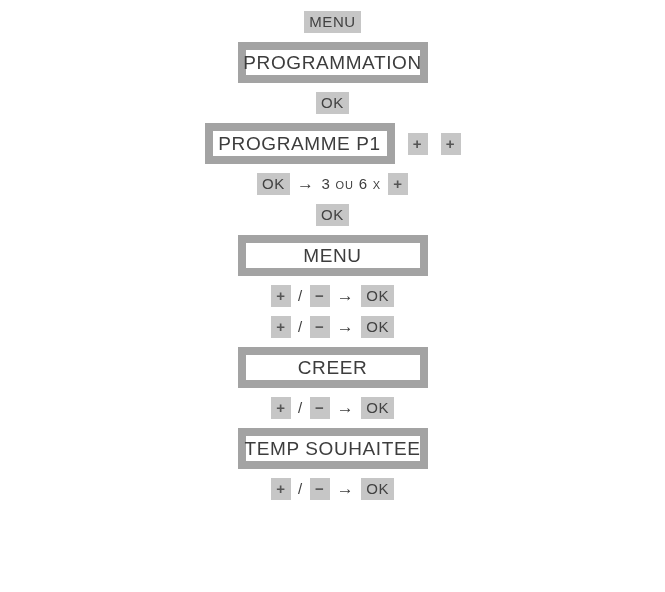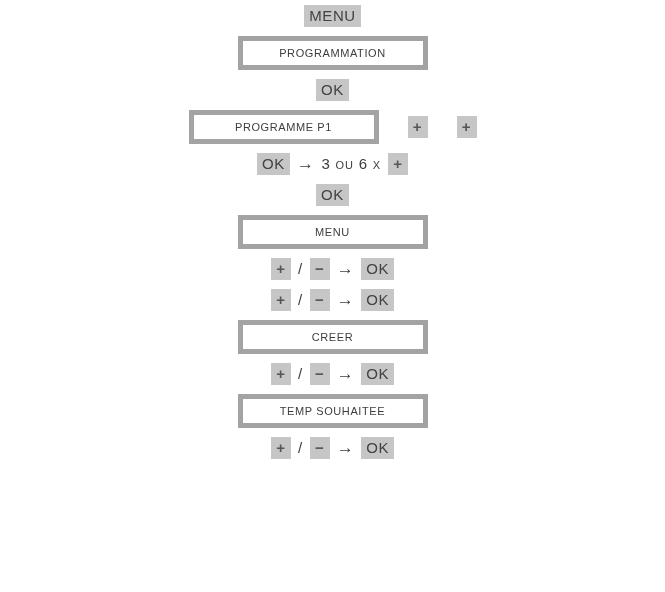--- a/index.html
+++ b/index.html
@@ -11,21 +11,21 @@
     width: 665px;
     height: 592px;
     overflow: hidden;
     font-family: "Liberation Sans", sans-serif;
     color: #3d3d3d;
   }
   .diagram {
     width: 665px;
     height: 592px;
     box-sizing: border-box;
-    padding-top: 5px;
+    padding-top: 11px;
     display: flex;
     flex-direction: column;
     align-items: center;
     gap: 9px;
   }
   .key {
     display: inline-block;
     background: #c6c6c6;
     color: #424242;
     font-size: 15px;
@@ -36,35 +36,35 @@
   }
   .key.sym {
     min-width: 10px;
     text-align: center;
     font-weight: bold;
     color: #555555;
   }
   .box {
     box-sizing: border-box;
     width: 190px;
-    height: 34px;
-    border: 5px solid #a3a3a3;
+    height: 41px;
+    border: 8px solid #a3a3a3;
     background: #ffffff;
     display: flex;
     align-items: center;
     justify-content: center;
-    font-size: 11px;
+    font-size: 19px;
     letter-spacing: 0.6px;
     white-space: nowrap;
   }
   .program-row {
     display: flex;
     align-items: center;
     justify-content: center;
-    gap: 29px;
+    gap: 13px;
   }
   .keyline {
     display: flex;
     align-items: center;
     gap: 7px;
     font-size: 15px;
     line-height: 22px;
     letter-spacing: 0.5px;
   }
   .arrow {

